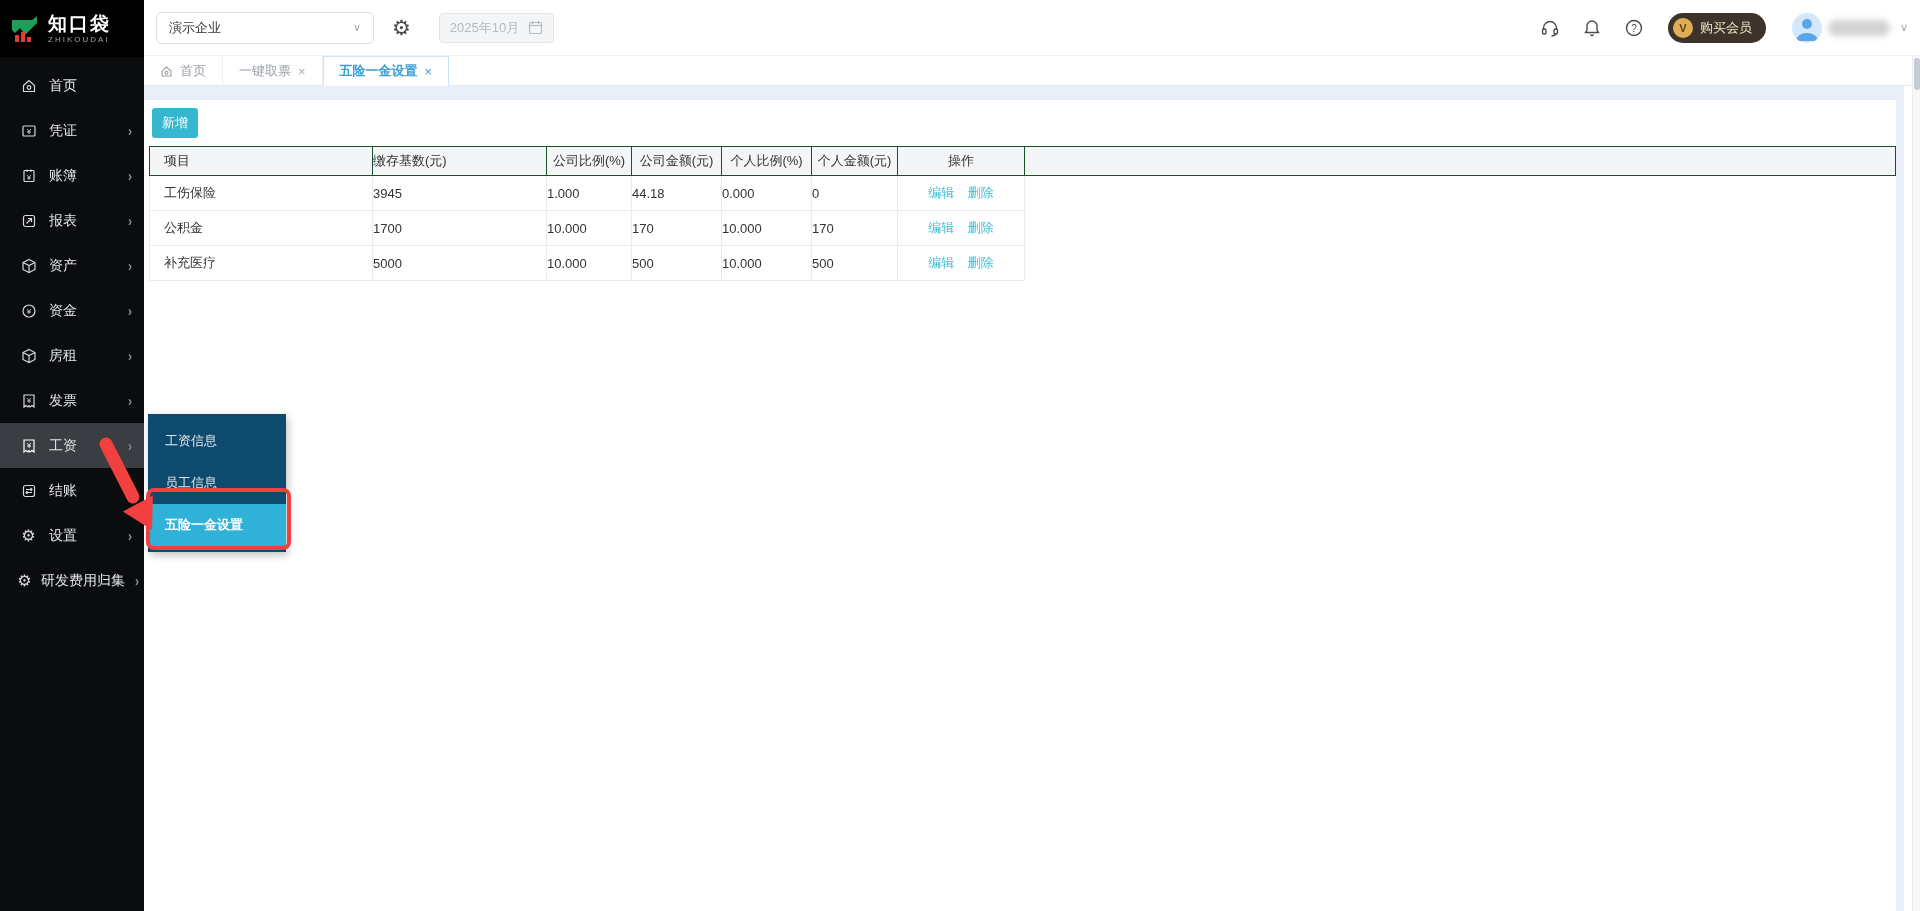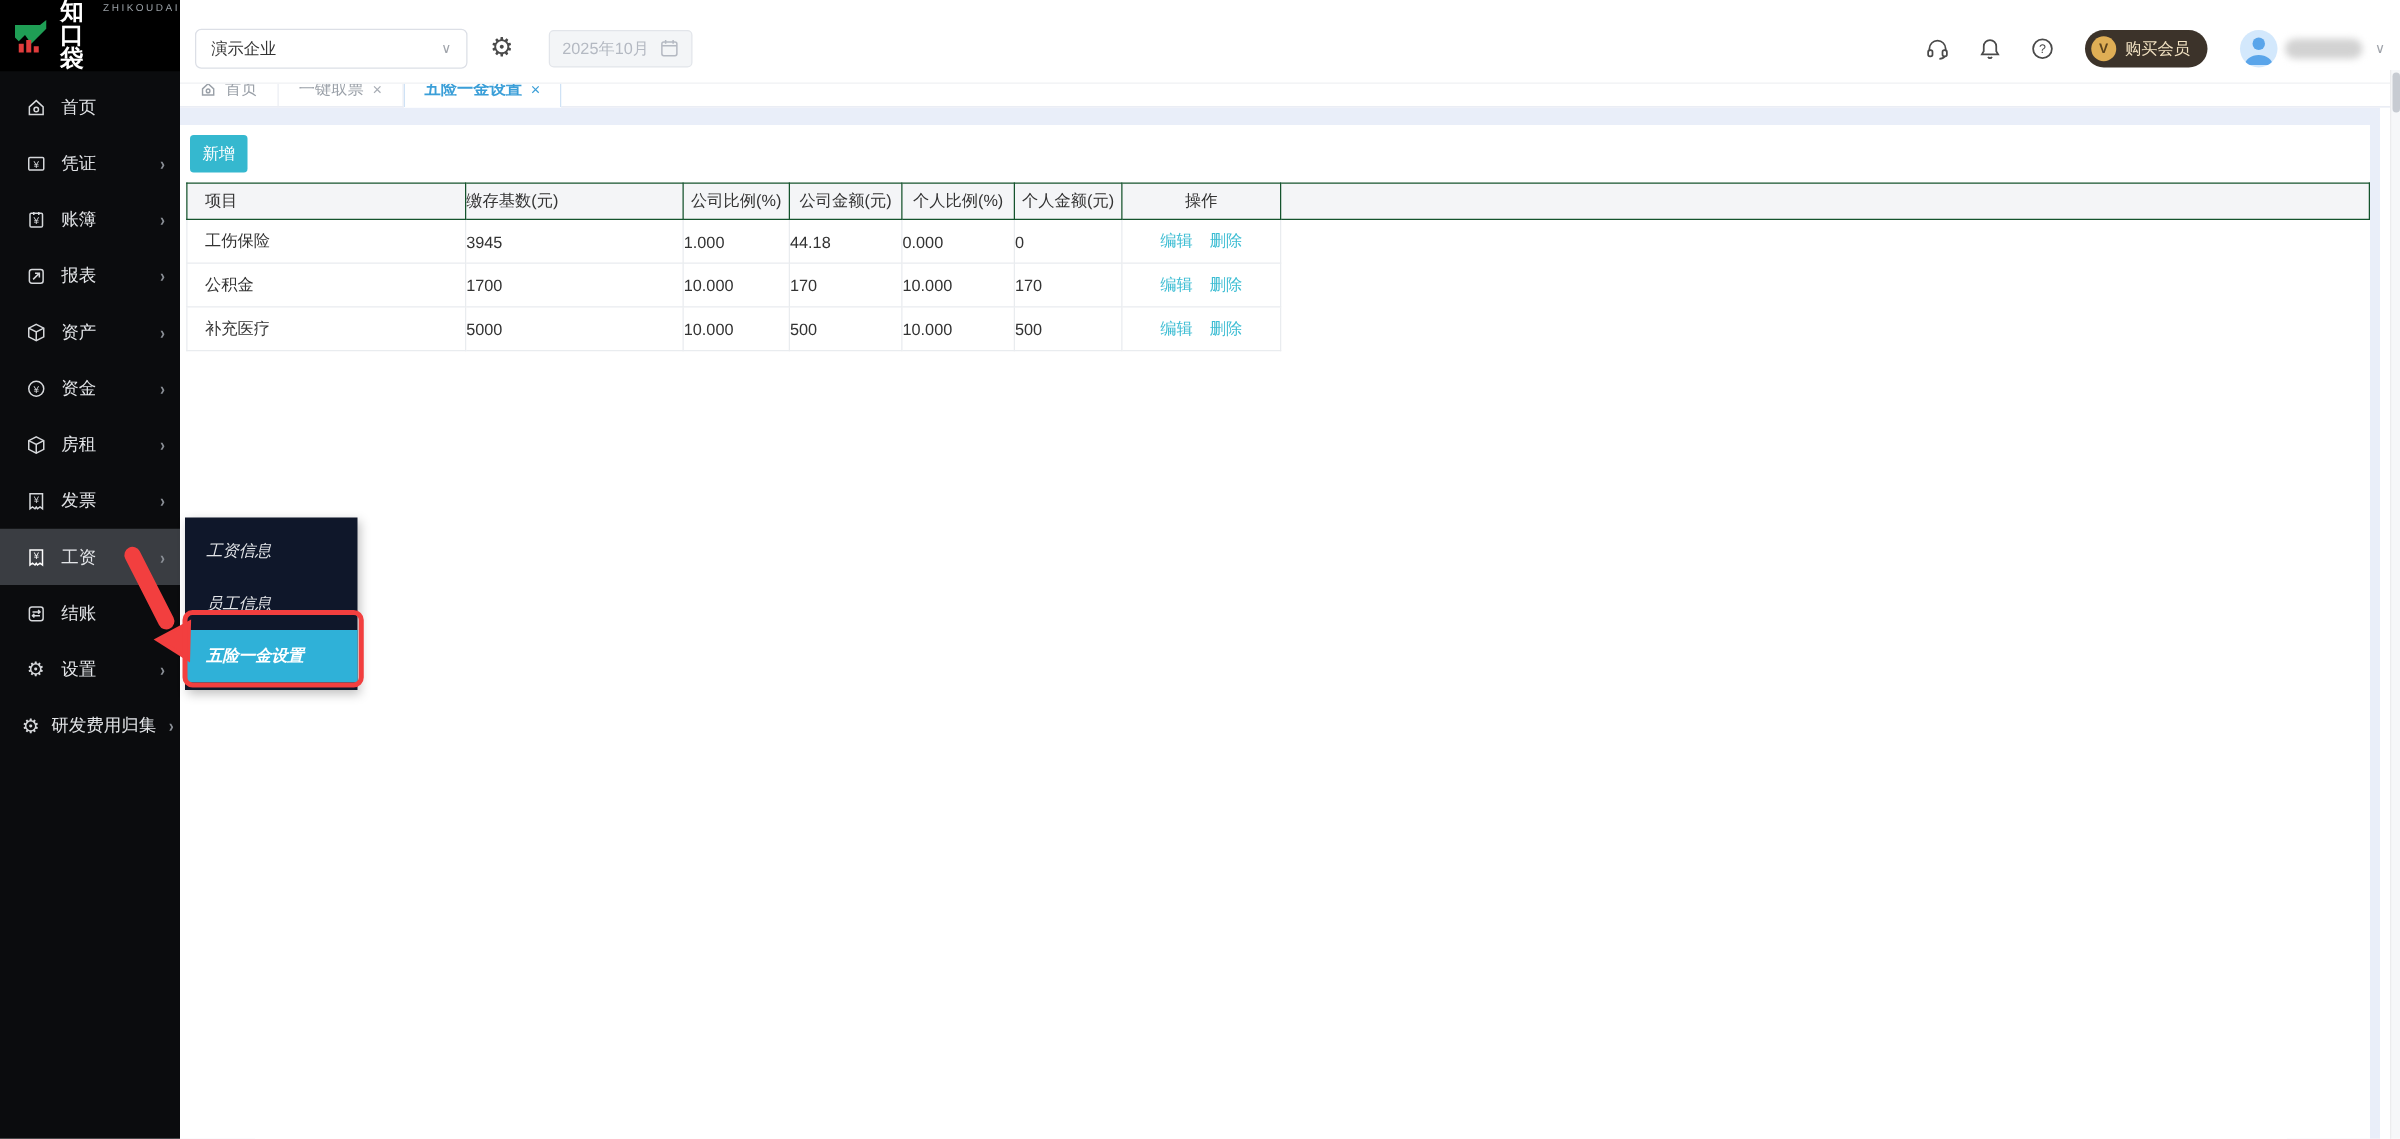--- a/index.html
+++ b/index.html
@@ -4,38 +4,38 @@
 <style>
   * { margin:0; padding:0; box-sizing:border-box; }
   html,body { width:1920px; height:911px; overflow:hidden;
     font-family:"Liberation Sans","DejaVu Sans",sans-serif; background:#fff; }
 
   
   #sidebar { position:absolute; left:0; top:0; width:144px; height:911px;
     background:#0b0c0e; z-index:20; }
   #logo { height:57px; background:#000; display:flex; align-items:center;
     padding-left:10px; gap:8px; }
-  #logo .wordmark { display:flex; flex-direction:row; line-height:1; }
+  #logo .wordmark { display:flex; flex-direction:column; line-height:1; }
   #logo .cn { color:#fff; font-size:19px; font-weight:bold; letter-spacing:2px; }
   #logo .en { color:#9aa0a6; font-size:8px; letter-spacing:2px; margin-top:3px; }
   .nav { padding-top:6px; }
   .nav-item { position:relative; height:45px; display:flex; align-items:center;
     padding-left:20px; gap:12px; color:#e3e5e8; font-size:14px; cursor:pointer; }
   .nav-item.active { background:#3a3d42; }
   .nav-item .nicon { width:17px; height:17px; display:flex; align-items:center;
     justify-content:center; color:#d6d8db; font-size:15px; flex:0 0 auto; }
   .nav-item .chev { position:absolute; right:12px; color:#8b9097; font-size:12px;
     font-weight:bold; transform:scaleY(1.2); }
   .nav-item.long { gap:8px; padding-left:16px; }
   .nav-item.long .chev { position:static; margin-left:2px; }
 
   
   #topbar { position:absolute; left:144px; top:0; width:1776px; height:56px;
     background:#fff; border-bottom:1px solid #f0f1f4; display:flex;
-    align-items:center; padding:0 12px; z-index:10;margin-top:11px; }
+    align-items:center; padding:0 12px; z-index:10; }
   #company-select { width:218px; height:32px; border:1px solid #dcdfe6;
     border-radius:5px; display:flex; align-items:center; justify-content:space-between;
     padding:0 12px; font-size:13px; color:#333; cursor:pointer; }
   #company-select .caret { color:#a0a4ab; font-size:11px; }
   .gear { margin-left:18px; font-size:21px; color:#4a4a4a; cursor:pointer; line-height:1; }
   #period-box { margin-left:28px; height:30px; background:#f3f5f7;
     border:1px solid #e2e5ea; border-radius:4px; display:flex; align-items:center;
     gap:9px; padding:0 10px; cursor:default; }
   #period-box .ptext { font-size:13px; color:#b4b9c2; }
   .spacer { flex:1; }
@@ -77,22 +77,22 @@
   #tbl td { height:35px; border:1px solid #e9ecef; background:#fff; }
   #tbl .c-name { text-align:left; padding-left:14px; }
   #tbl th.c-name { text-align:left; }
   #tbl .num { text-align:left; padding-right:14px; }
   #tbl .c-ops { text-align:center; }
   #tbl td.filler { border:0; border-left:1px solid #e9ecef; }
   .op-link { color:#3dbdd3; cursor:pointer; margin:0 5px; text-decoration:none; }
 
   
   #submenu { position:absolute; left:148px; top:414px; width:138px;
-    background:#0f172a; padding:6px 0; z-index:40;
-    box-shadow:2px 3px 8px rgba(0,0,0,.25);font-style:italic; }
+    background:#0c4a6e; padding:6px 0; z-index:40;
+    box-shadow:2px 3px 8px rgba(0,0,0,.25); }
   .sub-item { height:42px; line-height:42px; padding-left:17px; color:#e3e5e8;
     font-size:13px; cursor:pointer; }
   .sub-item.active { background:#2fb1d8; color:#fff; font-weight:bold; }
 
   
   #annot-box { position:absolute; left:146px; top:488px; width:145px; height:62px;
     border:4px solid #f23f3f; border-radius:8px; z-index:60; pointer-events:none; }
   #annot-arrow { position:absolute; left:95px; top:435px; z-index:55;
     pointer-events:none; }
 

